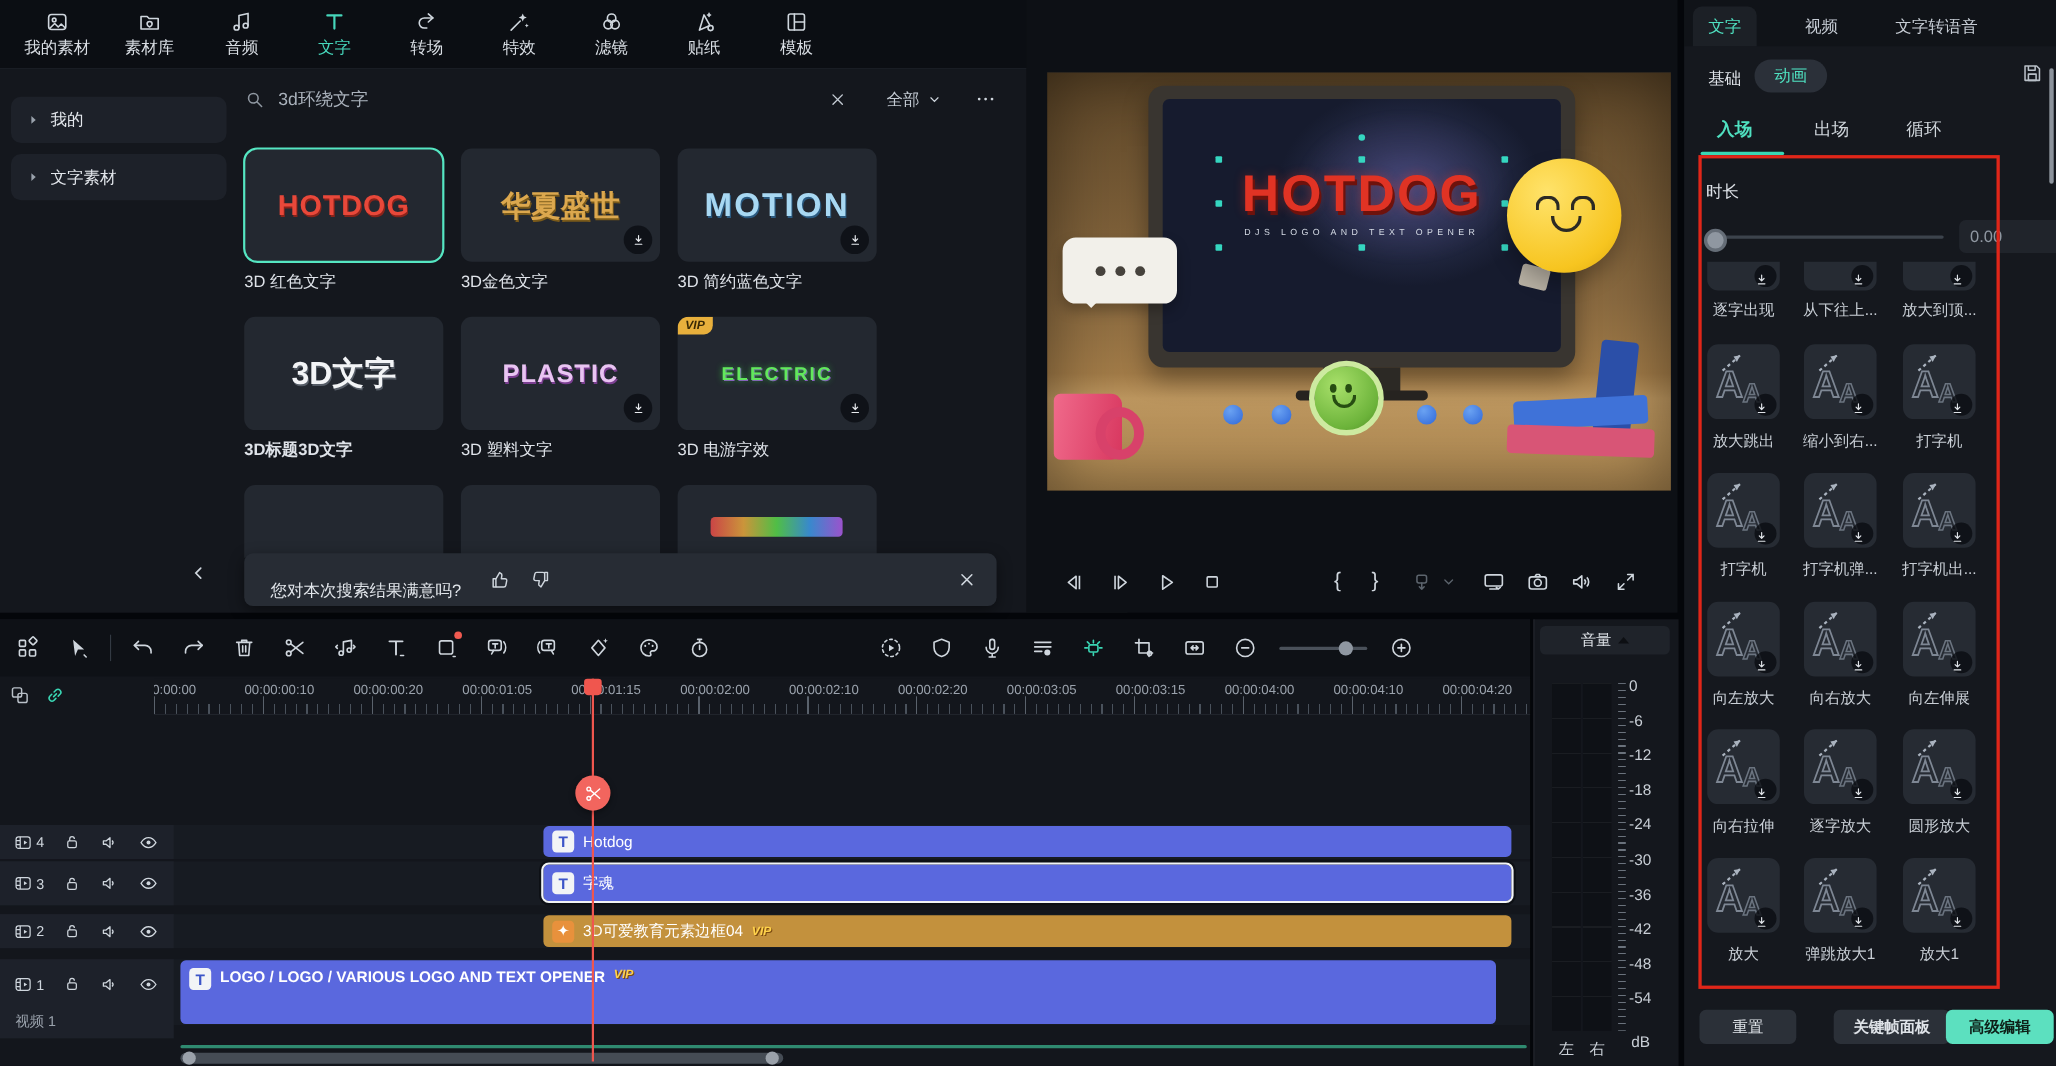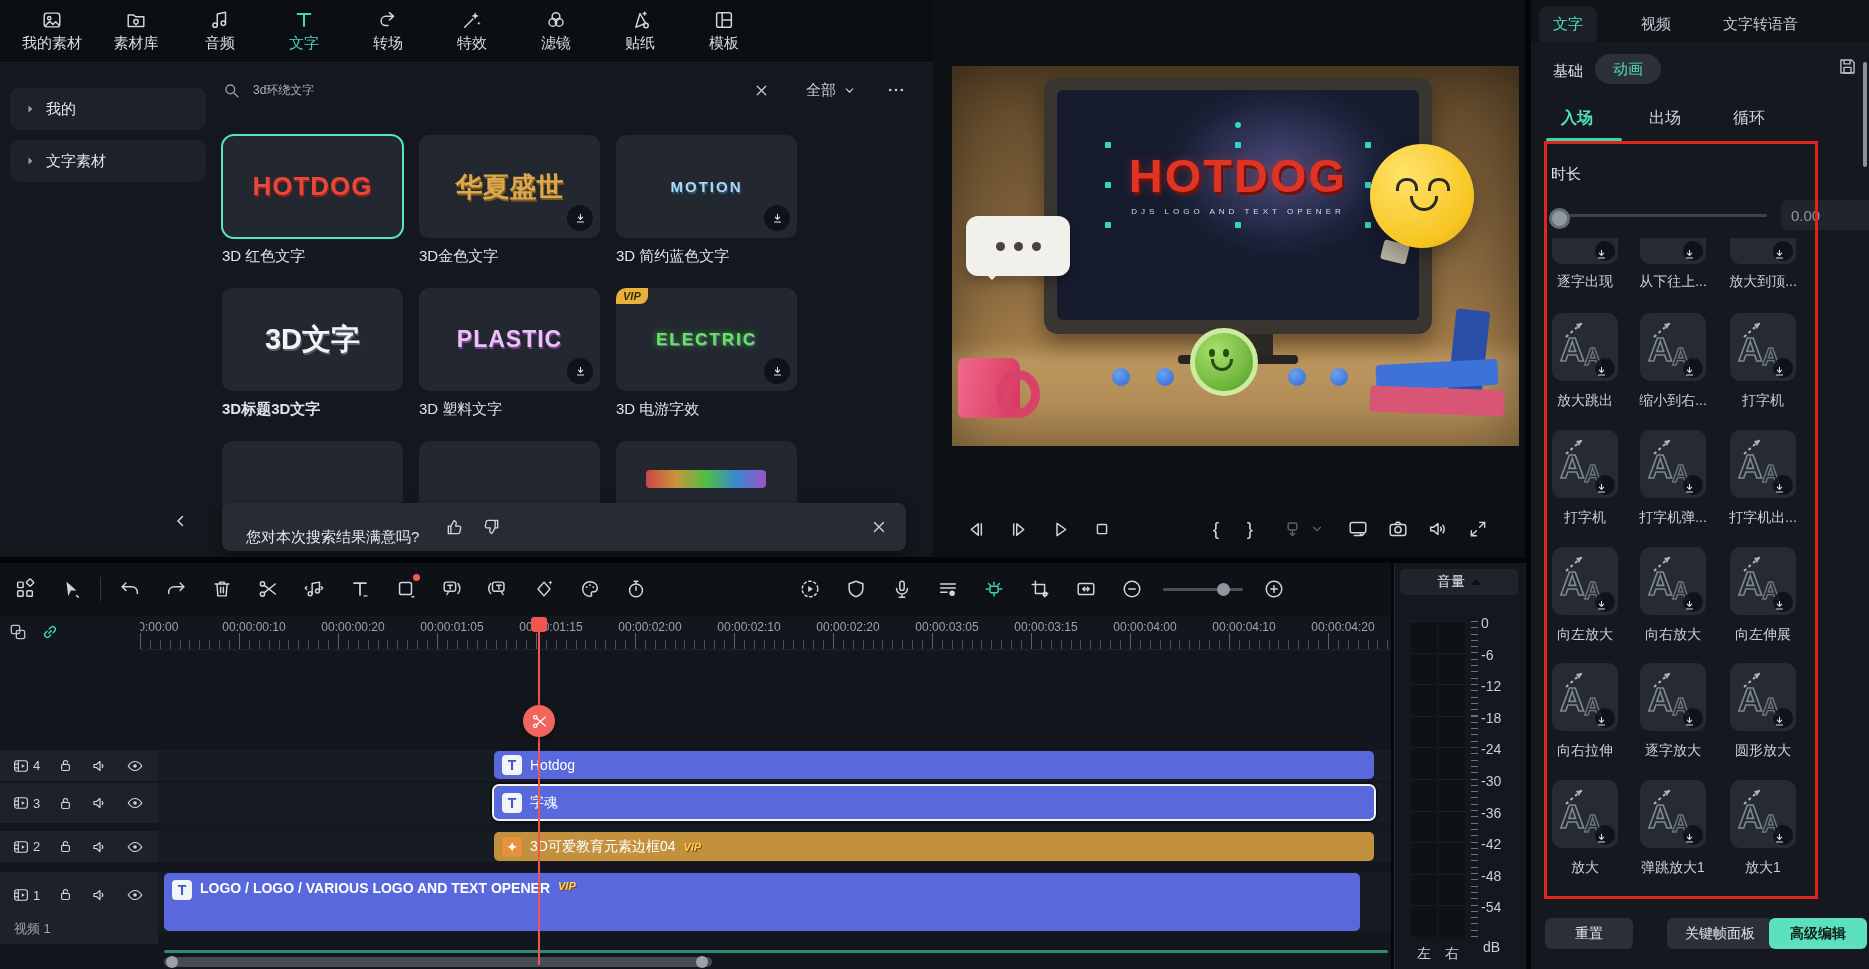--- a/index.html
+++ b/index.html
@@ -11,31 +11,31 @@
   
   #left-panel{left:0;top:0;width:1025px;height:557px;background:#14171d;}
   #top-nav{position:absolute;left:0;top:0;width:925px;height:62px;background:#0b0e13;display:flex;align-items:center;padding-left:10px;border-bottom:1px solid #1d222a;}
   .nav-item{width:84px;display:flex;flex-direction:column;align-items:center;gap:3px;cursor:pointer;color:#d8dde3;}
   .nav-item .lb{font-size:15px;}
   .nav-item.active{color:#46d6bb;}
   .nav-item.active .ic{color:#46d6bb;}
   #sidebar-items .side-item{position:absolute;left:10px;width:182px;height:42px;background:#1d2129;border-radius:9px;display:flex;align-items:center;padding-left:14px;gap:10px;font-size:15px;color:#e3e7ec;}
   .side-arrow{color:#9aa2ac;}
   #search-row{position:absolute;left:222px;top:70px;width:690px;height:40px;display:flex;align-items:center;}
-  #search-input{background:transparent;border:none;outline:none;color:#aab2bc;font-size:12px;width:370px;font-family:inherit;}
+  #search-input{background:transparent;border:none;outline:none;color:#aab2bc;font-size:16px;width:370px;font-family:inherit;}
   #cards{position:absolute;left:0;top:0;}
   .card{position:absolute;width:181px;height:103px;background:#232830;border-radius:10px;display:flex;align-items:center;justify-content:center;overflow:hidden;}
   .card.selected{outline:2px solid #55e6c2;outline-offset:-1px;border-radius:12px;}
   .card-label{position:absolute;width:190px;font-size:15px;color:#dfe3e9;}
   .dl-badge{position:absolute;right:7px;bottom:7px;width:26px;height:26px;border-radius:50%;background:rgba(10,13,18,.78);display:flex;align-items:center;justify-content:center;color:#e8ebef;}
   .vip-tag{position:absolute;left:0px;top:0px;background:#e8b03c;color:#3a2a05;font-size:11px;font-weight:bold;padding:2px 7px;border-radius:8px 0 8px 0;font-style:italic;}
   .pv{font-weight:bold;white-space:nowrap;}
   .pv-red{font-size:26px;color:#e8483a;text-shadow:1px 2px 0 #8a231a;letter-spacing:1px;}
   .pv-gold{font-size:27px;color:#dca84e;text-shadow:1px 2px 0 #7a5a1a;}
-  .pv-blue{font-size:15px;color:#a8d8f2;letter-spacing:2px;text-shadow:1px 2px 0 #2a5a80;}
+  .pv-blue{font-size:30px;color:#a8d8f2;letter-spacing:2px;text-shadow:1px 2px 0 #2a5a80;}
   .pv-white{font-size:29px;color:#f2f4f6;text-shadow:1px 2px 0 #555c66;}
   .pv-plastic{font-size:23px;color:#e9c4f2;letter-spacing:1px;text-shadow:1px 2px 0 #7a3e90;}
   .pv-electric{font-size:17px;color:#62e85c;letter-spacing:2px;text-shadow:0 0 6px #2fae3a,1px 1px 0 #9a52d8;}
   .card.partial{height:66px;border-radius:10px 10px 0 0;}
   #feedback-toast{position:absolute;left:222px;top:503px;width:684px;height:48px;background:#272c34;border-radius:8px;display:flex;align-items:center;box-shadow:0 4px 14px rgba(0,0,0,.45);}
   #feedback-toast .q{font-size:15px;color:#e2e6eb;margin-left:24px;margin-top:20px;}
   
   #player-panel{left:933px;top:0;width:592px;height:557px;background:#0d1015;}
   #player-header{position:absolute;left:0;top:0;width:592px;height:42px;background:#0b0e12;display:flex;align-items:center;}
   #quality-select{margin-left:14px;width:150px;height:28px;background:#20242b;border-radius:5px;display:flex;align-items:center;justify-content:space-between;padding:0 10px;font-size:14px;color:#d7dde3;cursor:pointer;}
@@ -785,21 +785,21 @@
                 <path d="M12 4v9M8 9.5L12 13.5 16 9.5M6.5 18.5h11"></path>
               </svg>
             </span>
           </div>
           <div class="anim-label" style="top:79px">放大1</div>
         </div>
       </div>
     <div id="red-box"></div>
 
     <div class="foot-btn" id="btn-reset" style="left:14px;width:88px;">重置</div>
-    <div class="foot-btn" style="left:136px;width:106px;">关键帧面板</div>
+    <div class="foot-btn" style="left:136px;width:106px;font-weight:bold;">关键帧面板</div>
     <div class="foot-btn" id="btn-advanced" style="left:238px;width:98px;">高级编辑</div>
     <div id="right-scrollbar"></div>
   </div>
 
   <div id="timeline-panel" class="abs">
     <div id="tl-toolbar">
         <span style="width: 2px;"></span>
         <span class="tl-ic">
           <svg viewBox="0 0 24 24" width="22" height="22" fill="none" stroke="currentColor" stroke-width="1.6" stroke-linecap="round" stroke-linejoin="round">
             <rect x="4" y="4.5" width="6" height="6" rx="1"></rect>

